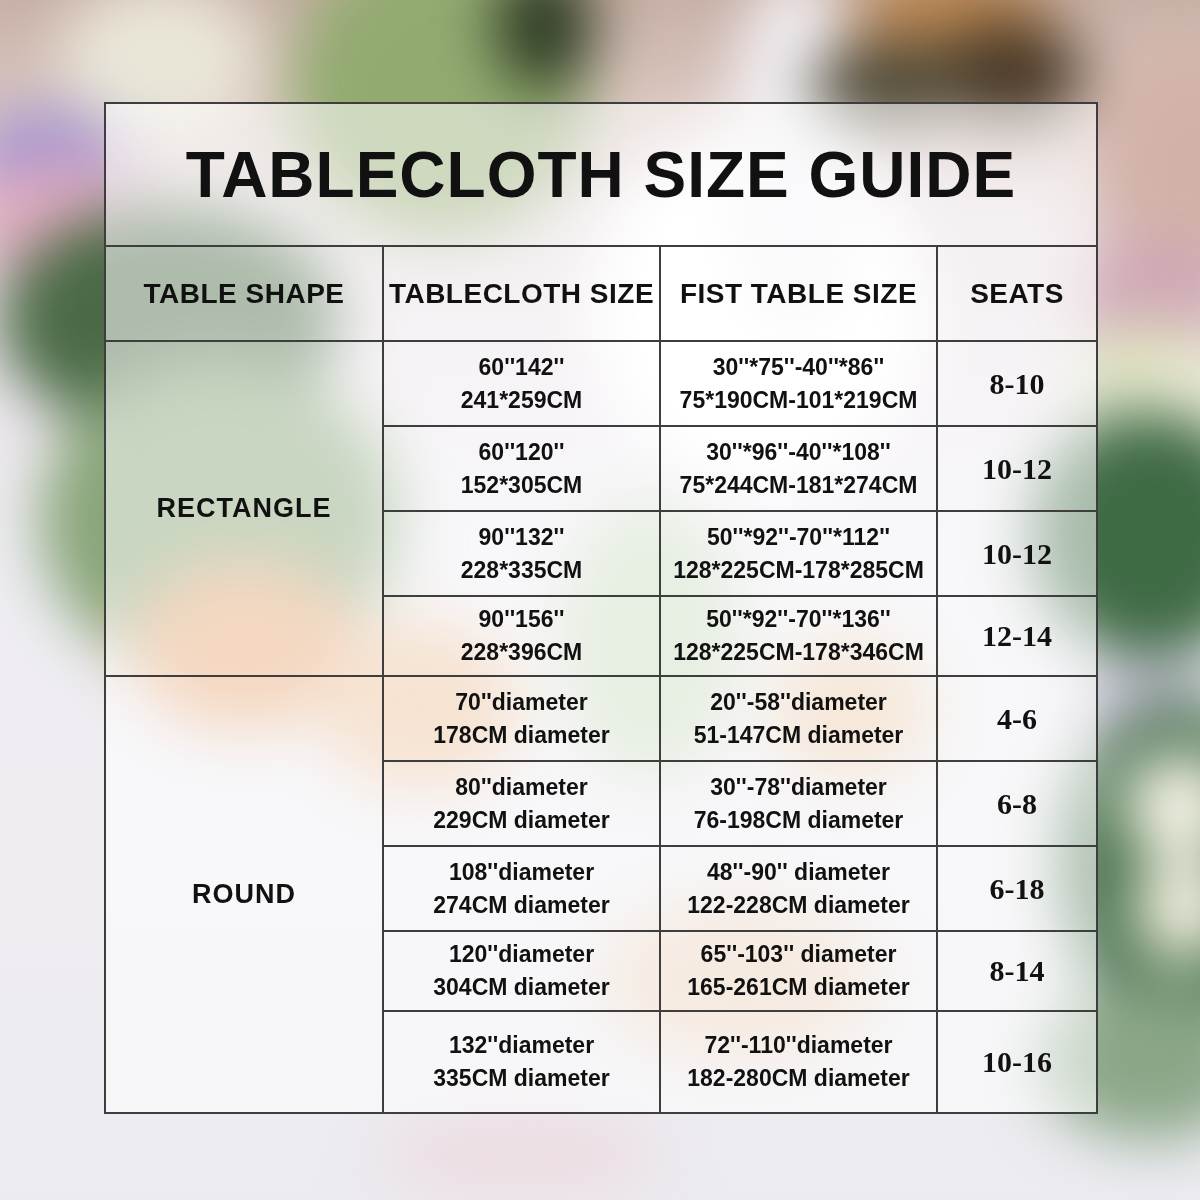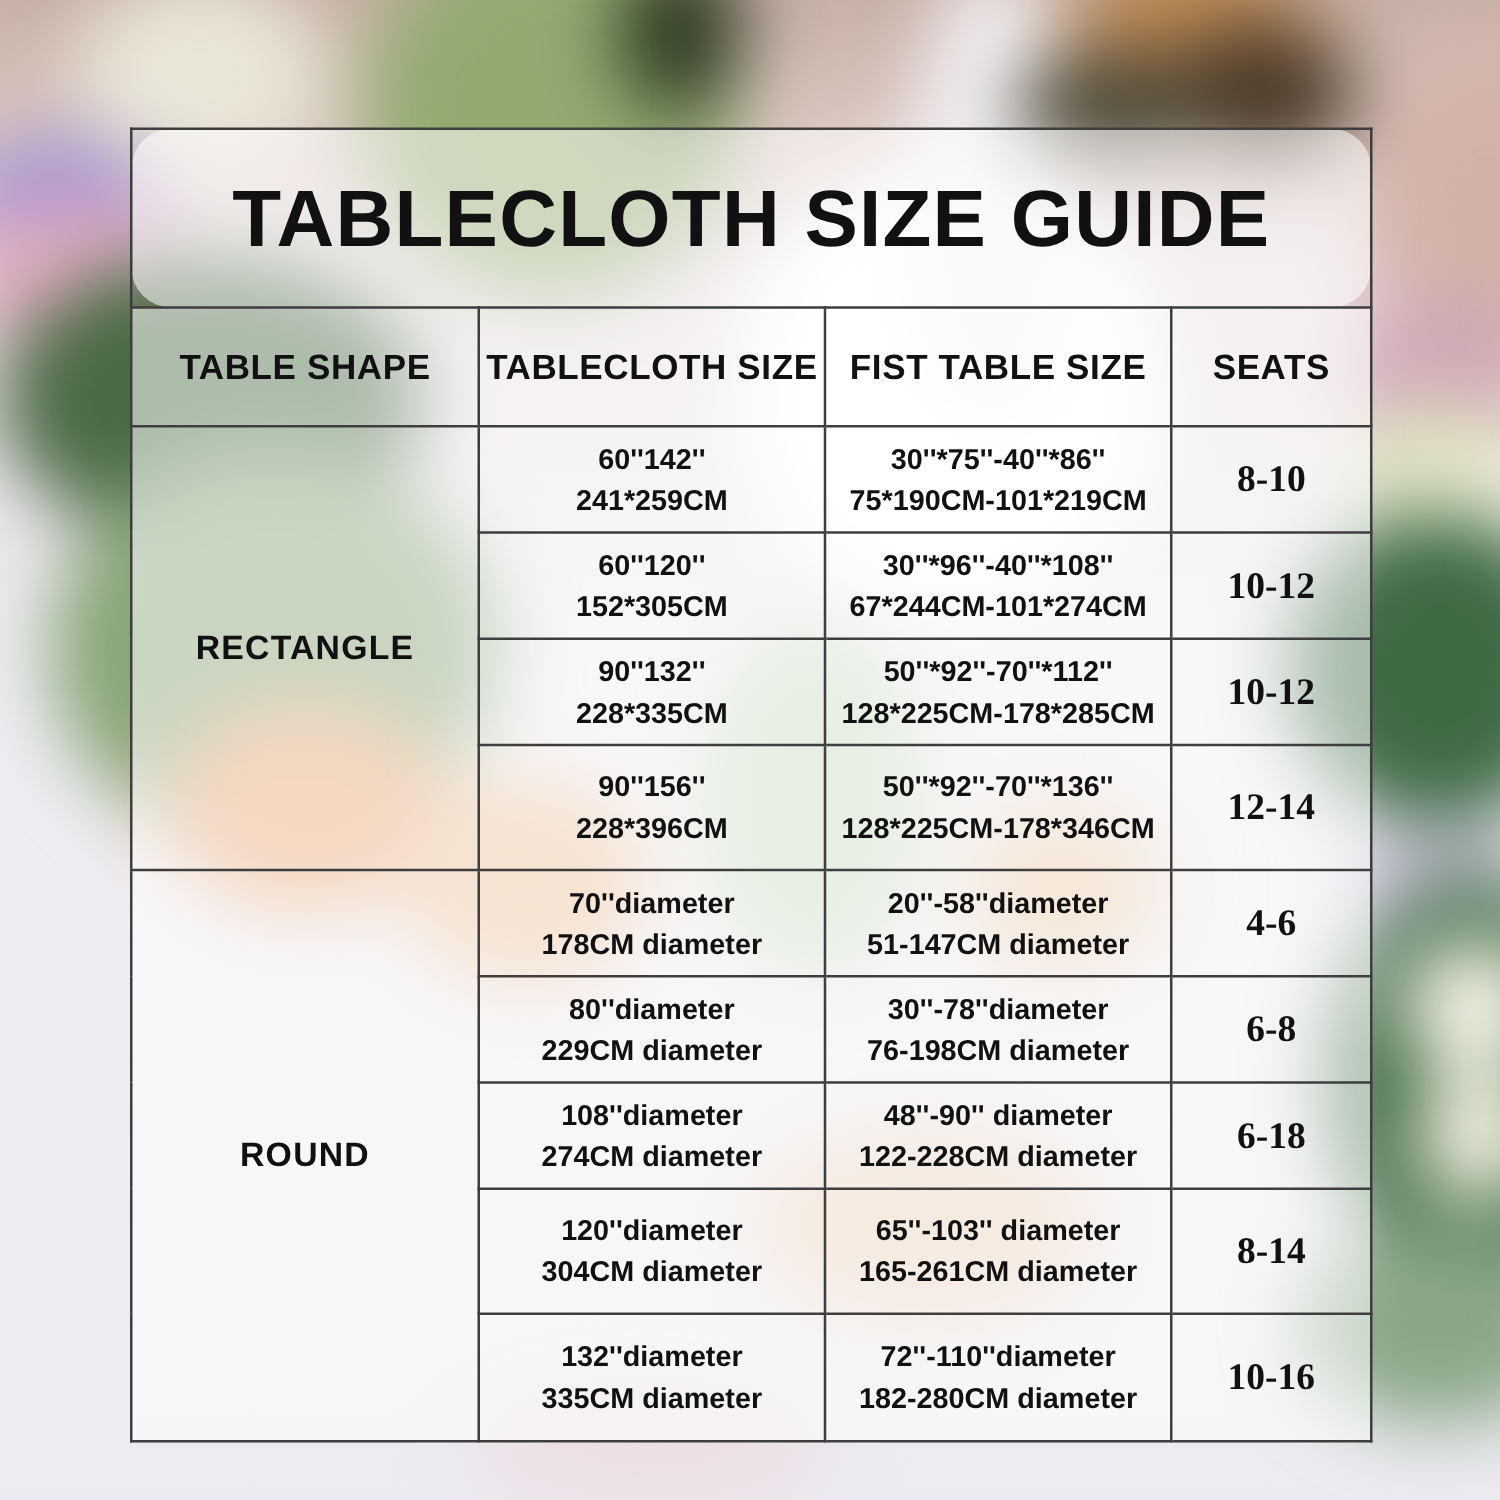--- a/index.html
+++ b/index.html
@@ -53,24 +53,24 @@
   }
   .guide td {
     border: 2px solid #3e3e3e;
     background: rgba(255,255,255,0.55);
     text-align: center; vertical-align: middle;
     font-weight: bold;
   }
   tr.r-title  { height: 143px; }
   tr.r-header { height:  95px; }
   tr.r-a { height: 85px; }
-  tr.r-b { height: 100px; }
+  tr.r-b { height: 80px; }
   tr.r-c { height: 102px; }
 
-  .title-cell  { font-size: 64px; letter-spacing: 1px; border-radius: 32px; }
+  .title-cell  { font-size: 64px; letter-spacing: 1px; }
   .header-cell { font-size: 28px; letter-spacing: 0.5px; }
   .shape-cell  { font-size: 27px; letter-spacing: 1px; }
   .seats-cell  { font-size: 30px; font-family: Liberation Serif, serif; }
   .cell-line   { display: block; font-size: 23px; line-height: 33px; }
 </style>
 </head>
 <body>
 
 <div class="bg-base"></div>
 <div class="photo">
@@ -134,21 +134,21 @@
       </td>
       <td class="seats-cell">8-10</td>
     </tr>
     <tr class="r-a">
       <td>
         <span class="cell-line">60''120''</span>
         <span class="cell-line">152*305CM</span>
       </td>
       <td>
         <span class="cell-line">30''*96''-40''*108''</span>
-        <span class="cell-line">67*244CM-101*274CM</span>
+        <span class="cell-line">75*244CM-181*274CM</span>
       </td>
       <td class="seats-cell">10-12</td>
     </tr>
     <tr class="r-a">
       <td>
         <span class="cell-line">90''132''</span>
         <span class="cell-line">228*335CM</span>
       </td>
       <td>
         <span class="cell-line">50''*92''-70''*112''</span>

